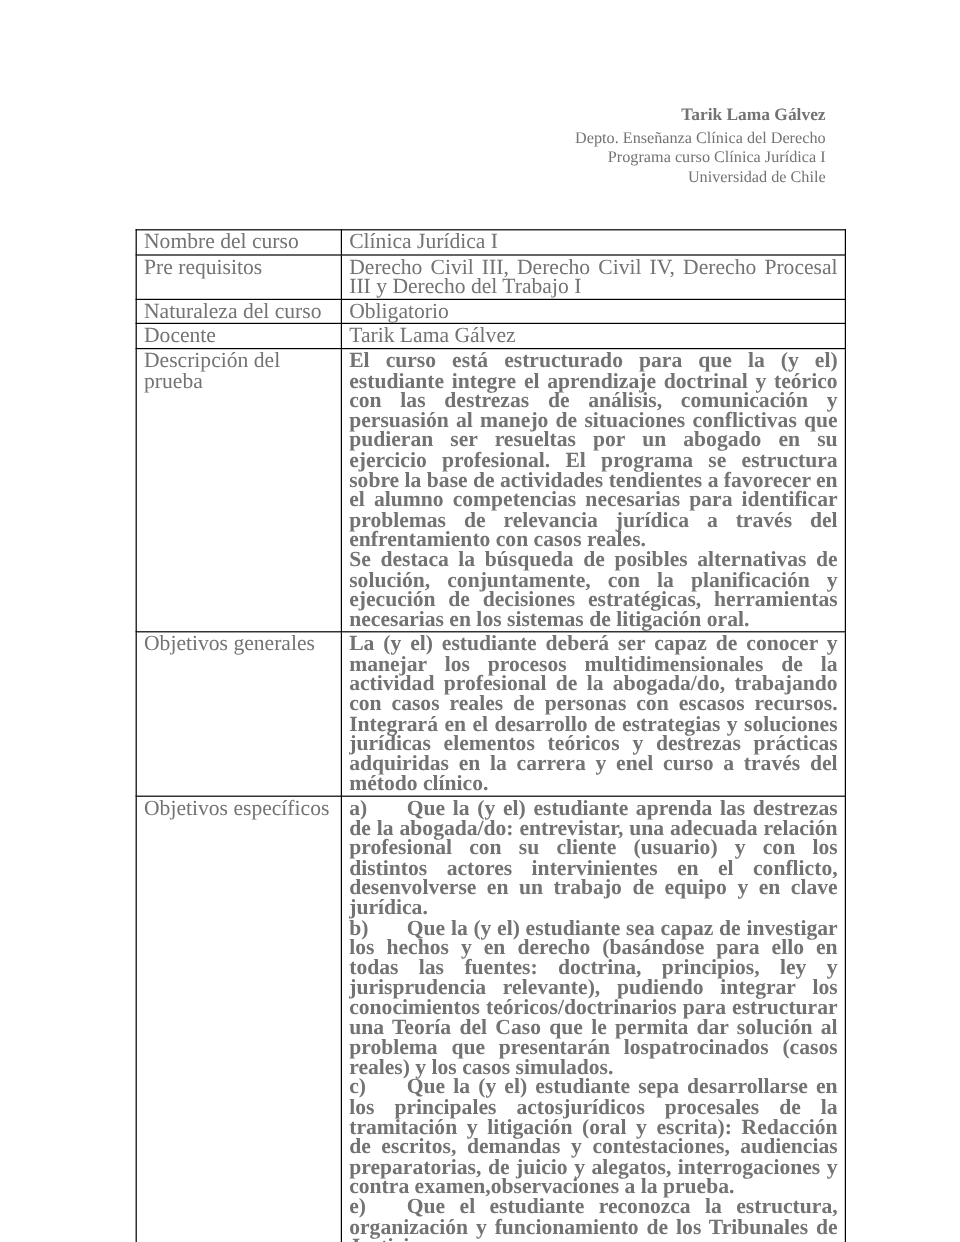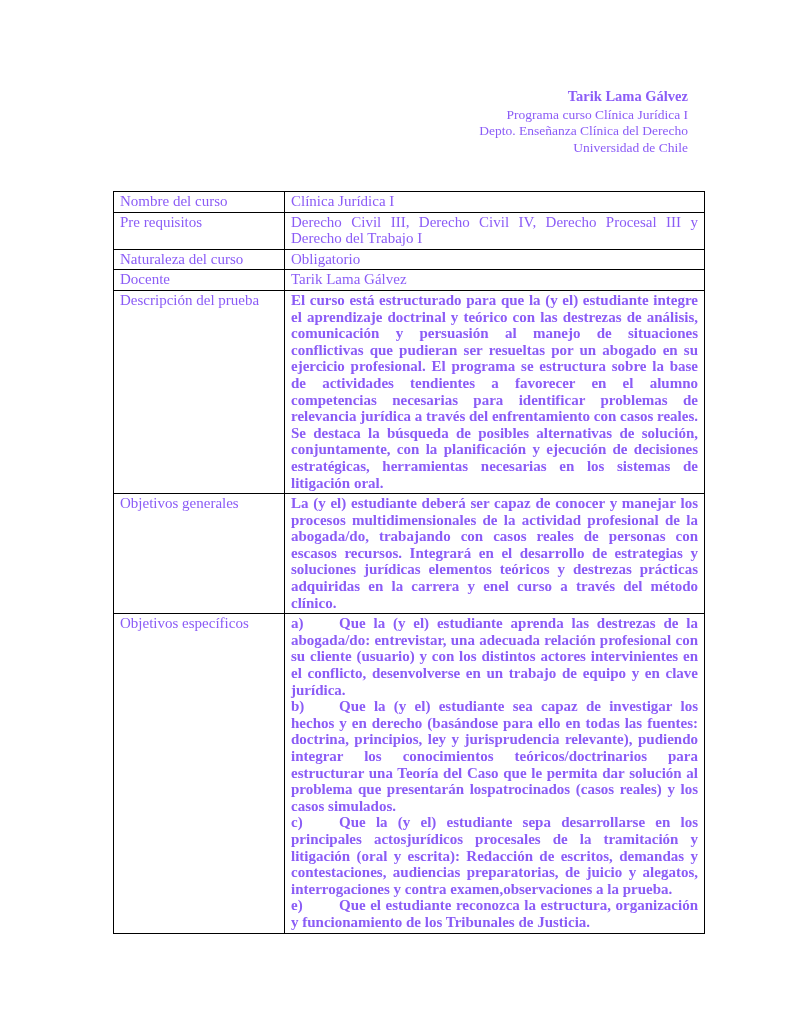--- a/index.html
+++ b/index.html
@@ -5,21 +5,21 @@
   html, body {
     margin: 0;
     padding: 0;
     background: #ffffff;
   }
   .page {
     position: relative;
     width: 800px;
     height: 1035px;
     background: #ffffff;
-    color: #8b5cf6;
+    color: #737373;
     font-family: "Liberation Serif", "DejaVu Serif", serif;
     font-size: 14px;
     overflow: hidden;
   }
   .header-block {
     position: absolute;
     top: 88px;
     right: 112px;
     text-align: right;
     line-height: 16.5px;
@@ -36,21 +36,21 @@
     top: 191px;
     width: 592px;
     border-collapse: collapse;
     table-layout: fixed;
   }
   table.doc-table td {
     border: 1px solid #000000;
     vertical-align: top;
     padding: 1px 6px 2px 6px;
     line-height: 16.6px;
-    font-size: 15px;
+    font-size: 18px;
   }
   td.label-col {
     width: 158px;
     text-align: left;
   }
   td.value-col {
     text-align: justify;
   }
   td.bold-val {
     font-weight: normal;
@@ -67,22 +67,22 @@
     width: 48px;
   }
 </style>
 </head>
 <body>
 
 <div class="page">
 
   <div class="header-block">
     <div class="header-name">Tarik Lama Gálvez</div>
+    <div>Depto. Enseñanza Clínica del Derecho</div>
     <div>Programa curso Clínica Jurídica I</div>
-    <div>Depto. Enseñanza Clínica del Derecho</div>
     <div>Universidad de Chile</div>
   </div>
 
   <table class="doc-table">
     <tbody>
         <tr>
       <td class="label-col">Nombre del curso</td>
       <td class="value-col bold-val">Clínica Jurídica I</td>
     </tr>
 

